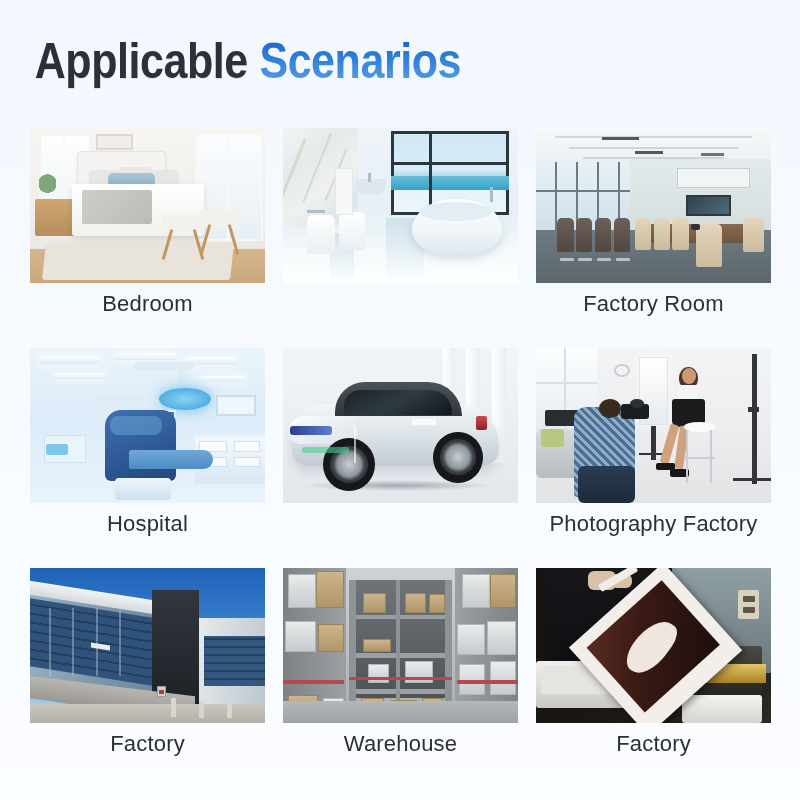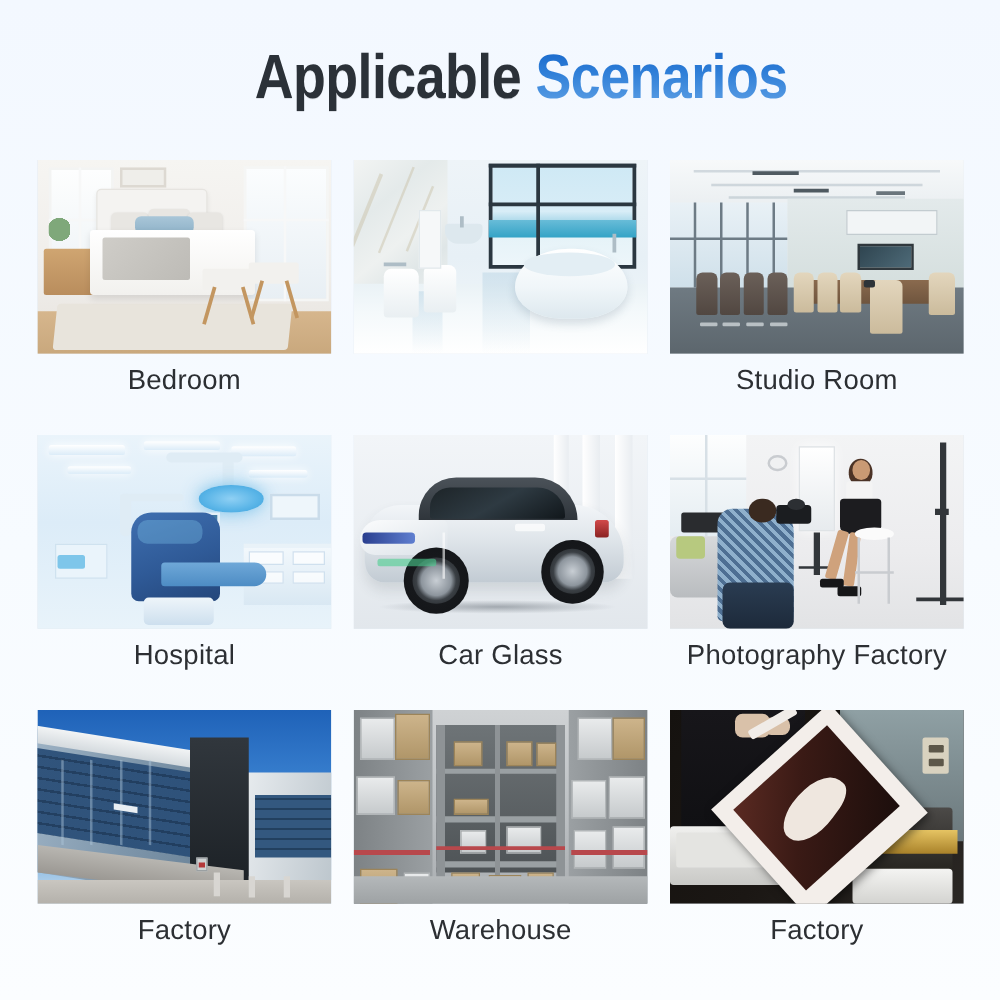--- a/index.html
+++ b/index.html
@@ -13,23 +13,22 @@
   #page {
     position: relative;
     width: 800px; height: 800px;
     background: linear-gradient(180deg,#f3f8ff 0%,#f7fbff 55%,#fbfdff 100%);
   }
 
   
   .title-wrap {
     position: absolute;
     top: 36px; left: 0; right: 0;
-    text-align: center;
+    text-align: left;
     line-height: 1;
-    padding-left: 34px;
   }
   .title {
     display: inline-block;
     font-size: 50px;
     font-weight: 700;
     letter-spacing: -0.5px;
     transform: scaleX(0.86);
     transform-origin: center;
     white-space: nowrap;
   }
@@ -323,21 +322,21 @@
           <div class="o mr-base" style="left:26%;top:84%;width:6%;height:3px"></div>
           <div class="o mr-base" style="left:34%;top:84%;width:6%;height:3px"></div>
           <div class="o mr-chairlt" style="left:42%;top:58%;width:7%;height:21%"></div>
           <div class="o mr-chairlt" style="left:50%;top:58%;width:7%;height:21%"></div>
           <div class="o mr-chairlt" style="left:58%;top:58%;width:7%;height:21%"></div>
           <div class="o mr-chairlt" style="left:68%;top:62%;width:11%;height:28%"></div>
           <div class="o mr-chairlt" style="left:88%;top:58%;width:9%;height:22%"></div>
           <div class="o" style="left:66%;top:62%;width:4%;height:4%;background:#2d3338;border-radius:2px"></div>
         </div>
       </div>
-      <div class="caption">Studio Room</div>
+      <div class="caption">Factory Room</div>
     </div>
 
     <div class="cell row-block">
       <div class="thumb">
         <div class="sc">
           <div class="o hp-bg"></div>
           <div class="o hp-light" style="left:4%;top:5%;width:26%;height:5%"></div>
           <div class="o hp-light" style="left:36%;top:3%;width:26%;height:5%"></div>
           <div class="o hp-light" style="left:10%;top:16%;width:22%;height:4%"></div>
           <div class="o hp-light" style="left:66%;top:6%;width:22%;height:5%"></div>
@@ -381,21 +380,20 @@
           <div class="o cg-tail"></div>
           <div class="o cg-wheel" style="left:17%;top:58%;width:22%;height:34%"></div>
           <div class="o cg-rim" style="left:20%;top:63%;width:16%;height:24%"></div>
           <div class="o cg-wheel" style="left:64%;top:54%;width:21%;height:33%"></div>
           <div class="o cg-rim" style="left:67%;top:59%;width:15%;height:23%"></div>
           <div class="o" style="left:8%;top:64%;width:20%;height:4%;background:#4bcf8f;opacity:.6;border-radius:2px"></div>
           <div class="o" style="left:30%;top:50%;width:2px;height:24%;background:rgba(255,255,255,.6)"></div>
           <div class="o" style="left:55%;top:46%;width:10%;height:4%;background:rgba(255,255,255,.7);border-radius:2px"></div>
         </div>
       </div>
-      <div class="caption">Car Glass</div>
     </div>
 
     <div class="cell row-block">
       <div class="thumb">
         <div class="sc">
           <div class="o ps-bg"></div>
           <div class="o ps-win"></div>
           <div class="o ps-wm" style="left:12%;top:0;width:2px;height:52%"></div>
           <div class="o ps-wm" style="left:0;top:22%;width:26%;height:2px"></div>
           <div class="o" style="left:33%;top:10%;width:7%;height:9%;background:#f0f1f2;border:2px solid #c9ccd0;border-radius:50%"></div>

